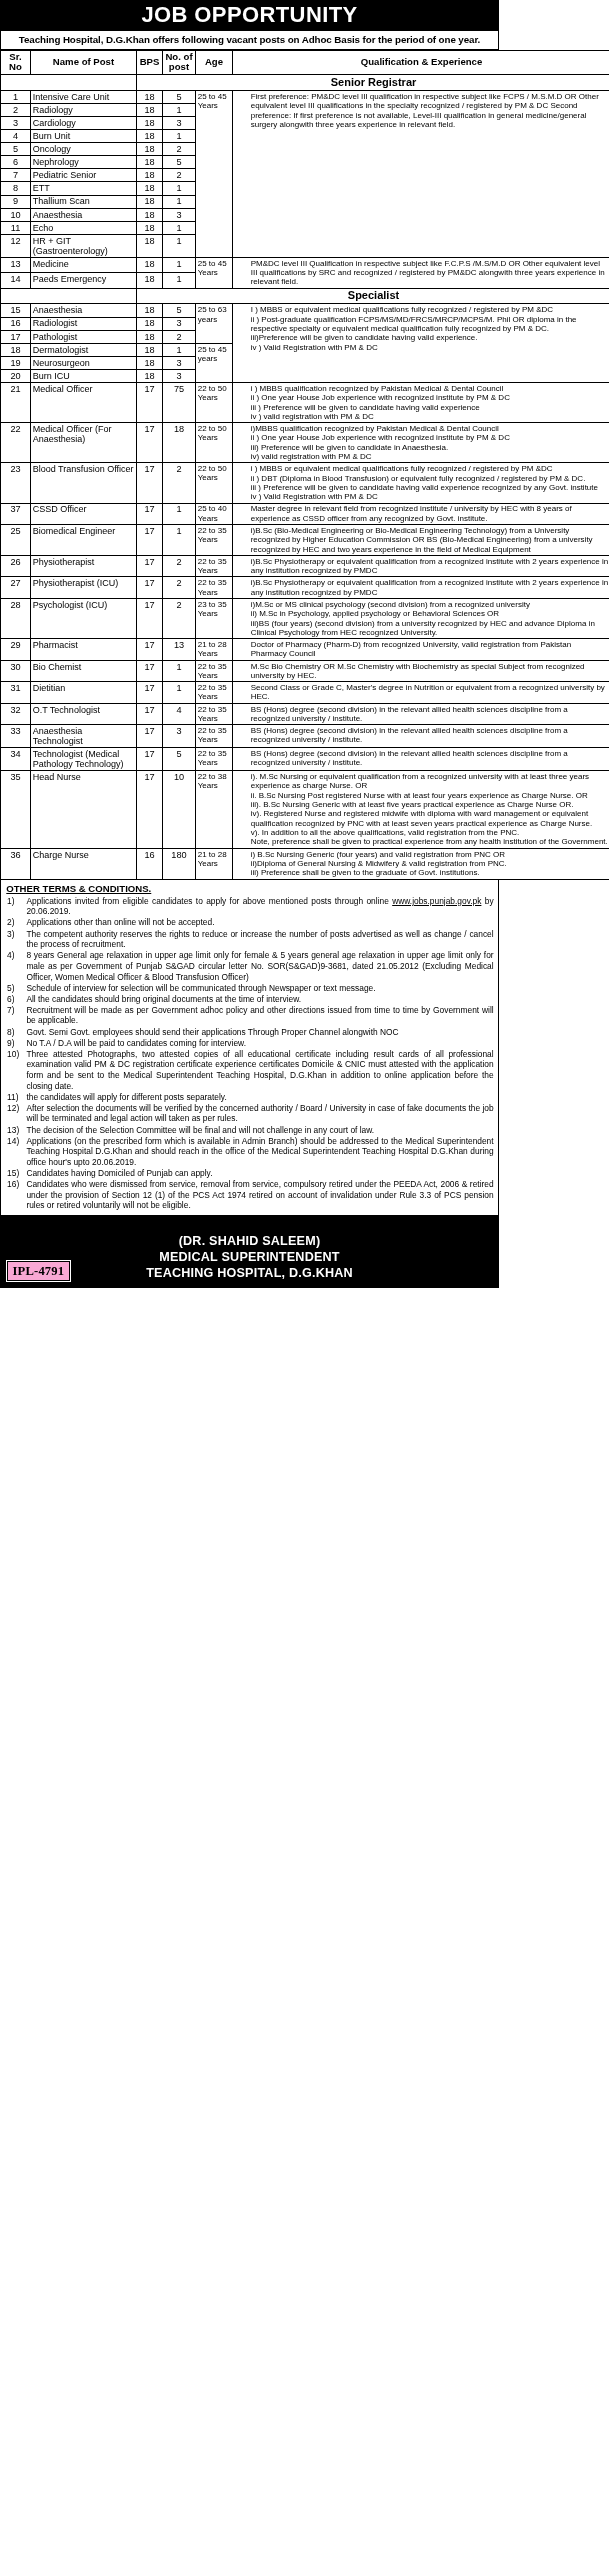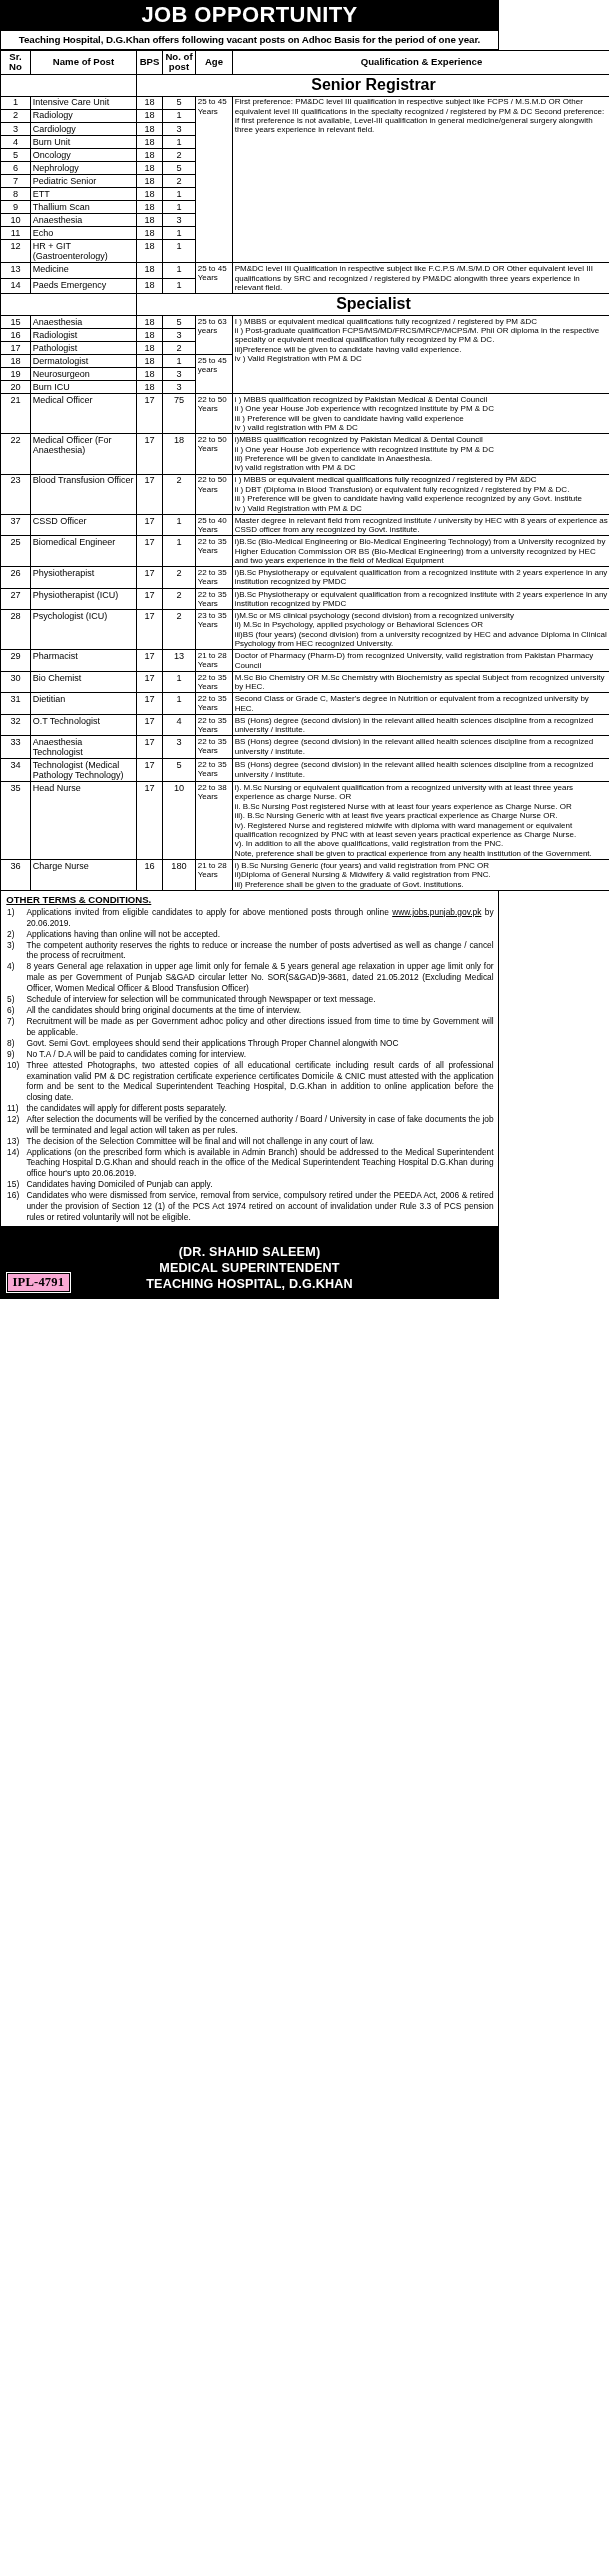--- a/index.html
+++ b/index.html
@@ -71,26 +71,26 @@
   col.c-num   { width: 33px; }
   col.c-age   { width: 37px; }
   col.c-qual  { width: 378px; }
 
   td.sr  { text-align: center; font-size: 9.2px; vertical-align: top; padding-top: 0.9px; }
   td.post { font-size: 9px; padding-left: 2.6px; margin-left: 44px; }
   td.bps { text-align: center; font-size: 9.2px; }
   td.num { text-align: center; font-size: 9.2px; }
   td.age { font-size: 8px; padding-left: 1.7px; line-height: 1.15; }
   td.qual { font-size: 8px; padding-left: 2.6px; line-height: 1.17; }
-  td.qual p { margin: 0 0 0 0; }
+  td.qual p { margin: 0 0 0 16px; }
 
   tr.section td {
     text-align: center;
     font-weight: bold;
-    font-size: 16px;
+    font-size: 11px;
     padding: 0.9px 0 1.7px 0;
     border-left: 0.9px solid #000;
     border-right: 0.9px solid #000;
   }
   tr.section td.blank-left { border-right: none; }
 
   
   .terms-wrap {
     border: 1.3px solid #000;
     border-top: none;
@@ -512,21 +512,21 @@
             <p>iii) Preference shall be given to the graduate of Govt. institutions.</p>
           </td>
         </tr>
       </tbody>
   </table>
 
   <div class="terms-wrap">
     <div class="terms-title">OTHER TERMS &amp; CONDITIONS.</div>
     <ol class="terms" id="terms-list">
         <li><span class="marker">1)</span><span>Applications invited from eligible candidates to apply for above mentioned posts through online <span class="ul-link">www.jobs.punjab.gov.pk</span> by 20.06.2019.</span></li>
-        <li><span class="marker">2)</span><span>Applications having than online will not be accepted.</span></li>
+        <li><span class="marker">2)</span><span>Applications other than online will not be accepted.</span></li>
         <li><span class="marker">3)</span><span>The competent authority reserves the rights to reduce or increase the number of posts advertised as well as change / cancel the process of recruitment.</span></li>
         <li><span class="marker">4)</span><span>8 years General age relaxation in upper age limit only for female &amp; 5 years general age relaxation in upper age limit only for male as per Government of Punjab S&amp;GAD circular letter No. SOR(S&amp;GAD)9-3681, dated 21.05.2012 (Excluding Medical Officer, Women Medical Officer &amp; Blood Transfusion Officer)</span></li>
         <li><span class="marker">5)</span><span>Schedule of interview for selection will be communicated through Newspaper or text message.</span></li>
         <li><span class="marker">6)</span><span>All the candidates should bring original documents at the time of interview.</span></li>
         <li><span class="marker">7)</span><span>Recruitment will be made as per Government adhoc policy and other directions issued from time to time by Government will be applicable.</span></li>
         <li><span class="marker">8)</span><span>Govt. Semi Govt. employees should send their applications Through Proper Channel alongwith NOC</span></li>
         <li><span class="marker">9)</span><span>No T.A / D.A will be paid to candidates coming for interview.</span></li>
         <li><span class="marker">10)</span><span>Three attested Photographs, two attested copies of all educational certificate including result cards of all professional examination valid PM &amp; DC registration certificate experience certificates Domicile &amp; CNIC must attested with the application form and be sent to the Medical Superintendent Teaching Hospital, D.G.Khan in addition to online application before the closing date.</span></li>
         <li><span class="marker">11)</span><span>the candidates will apply for different posts separately.</span></li>
         <li><span class="marker">12)</span><span>After selection the documents will be verified by the concerned authority / Board / University in case of fake documents the job will be terminated and legal action will taken as per rules.</span></li>

